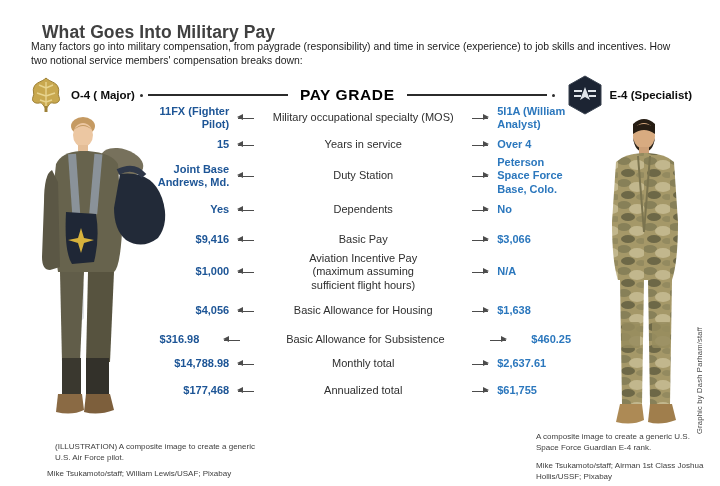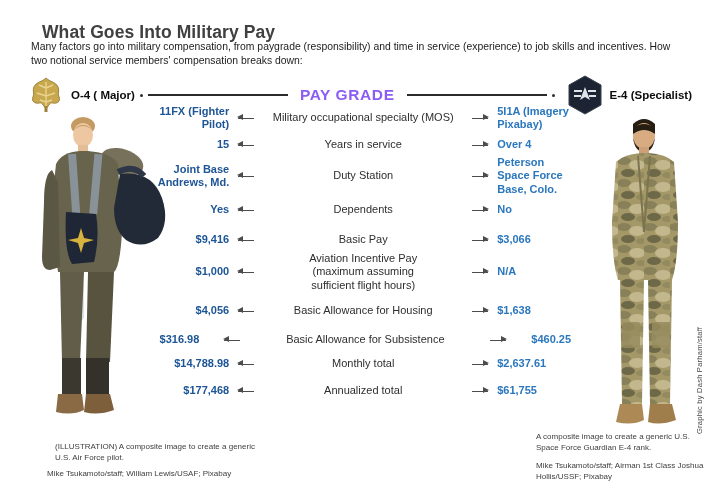--- a/index.html
+++ b/index.html
@@ -16,21 +16,21 @@
     font-size:10.4px;line-height:1.32;color:#1c1c1c;
   }
   
   .band{
     position:absolute;left:28px;top:74px;width:664px;height:42px;
     display:flex;align-items:center;
   }
   .band .rank{font-size:11.5px;font-weight:bold;color:#0c0c0c;white-space:nowrap;}
   .band .dot{width:3px;height:3px;border-radius:50%;background:#2e2e2e;margin:0 5px;flex:none;}
   .band .line{flex:1;height:1.6px;background:#2b2b2b;min-width:20px;}
-  .band .pg{font-size:15.5px;font-weight:bold;color:#8b5cf6;letter-spacing:0.6px;margin:0 12px;white-space:nowrap;}
+  .band .pg{font-size:15.5px;font-weight:bold;color:#000000;letter-spacing:0.6px;margin:0 12px;white-space:nowrap;}
   .band svg{flex:none;}
   .band .ins-l{margin-right:7px;}
   .band .ins-r{margin:0 6px;}
   
   .table{position:absolute;left:148px;top:106px;width:442px;}
   .row{display:flex;align-items:center;}
   .row:nth-child(1){height:24px;}
   .row:nth-child(2){height:30px;}
   .row:nth-child(3){height:32px;}
   .row:nth-child(4){height:36px;}
@@ -169,21 +169,21 @@
     <path d="M28 292 L50 292 L52 308 Q40 314 24 310 Z" fill="#ad8a55"></path>
     <path d="M58 292 L80 292 L84 308 Q68 314 56 310 Z" fill="#a07e4c"></path>
   </svg>
 
   <div class="table">
     <div class="row">
       <div class="val left">11FX (Fighter Pilot)</div>
       <div class="arr l"></div>
       <div class="lab">Military occupational specialty (MOS)</div>
       <div class="arr r"></div>
-      <div class="val right">5I1A (Imagery Pixabay)</div>
+      <div class="val right">5I1A (William Analyst)</div>
     </div>
     <div class="row">
       <div class="val left">15</div>
       <div class="arr l"></div>
       <div class="lab">Years in service</div>
       <div class="arr r"></div>
       <div class="val right">Over 4</div>
     </div>
     <div class="row">
       <div class="val left">Joint Base

